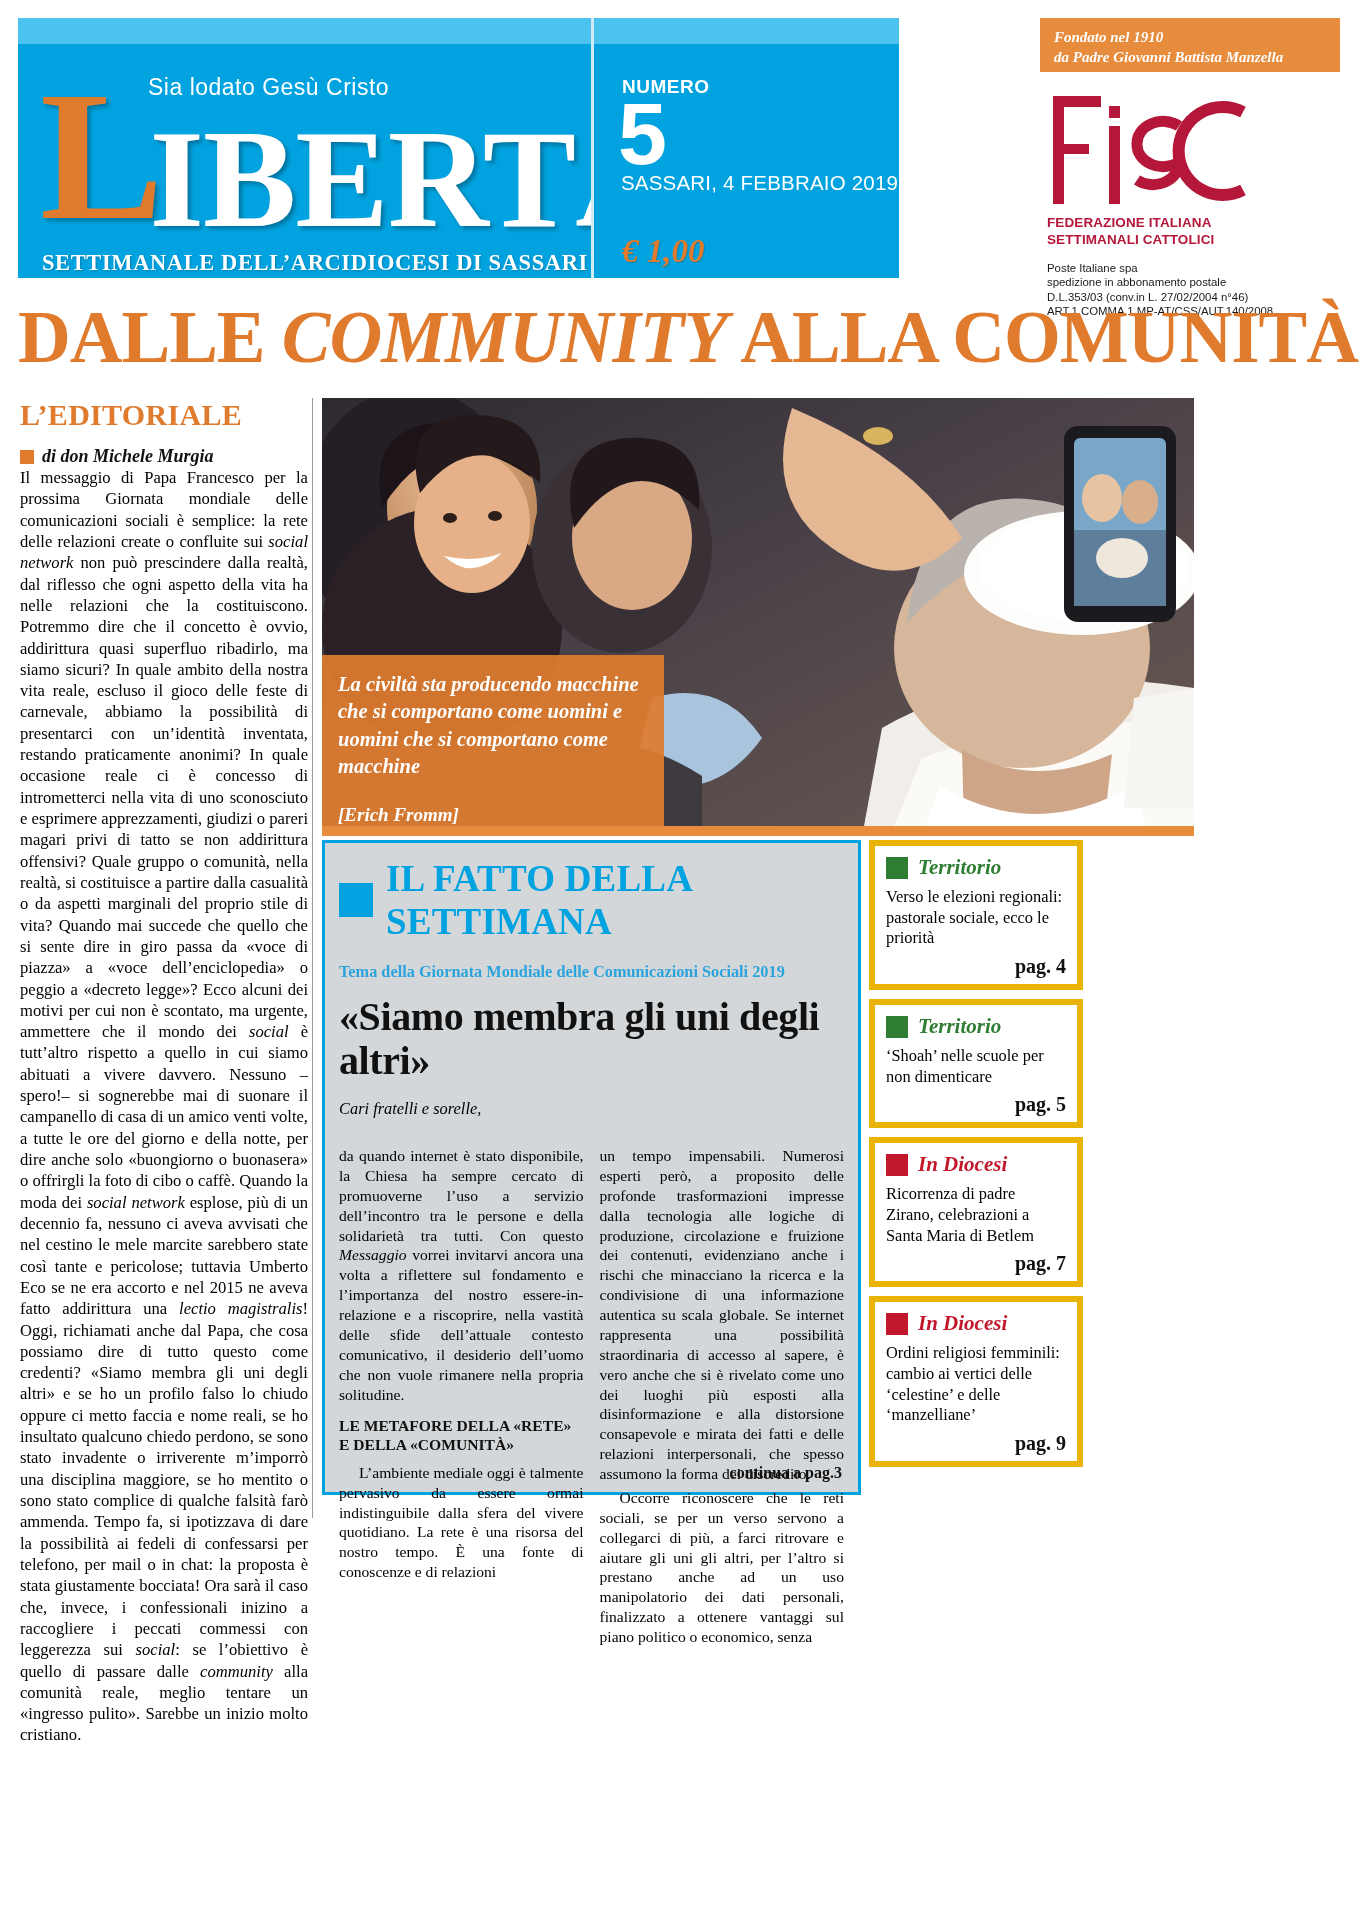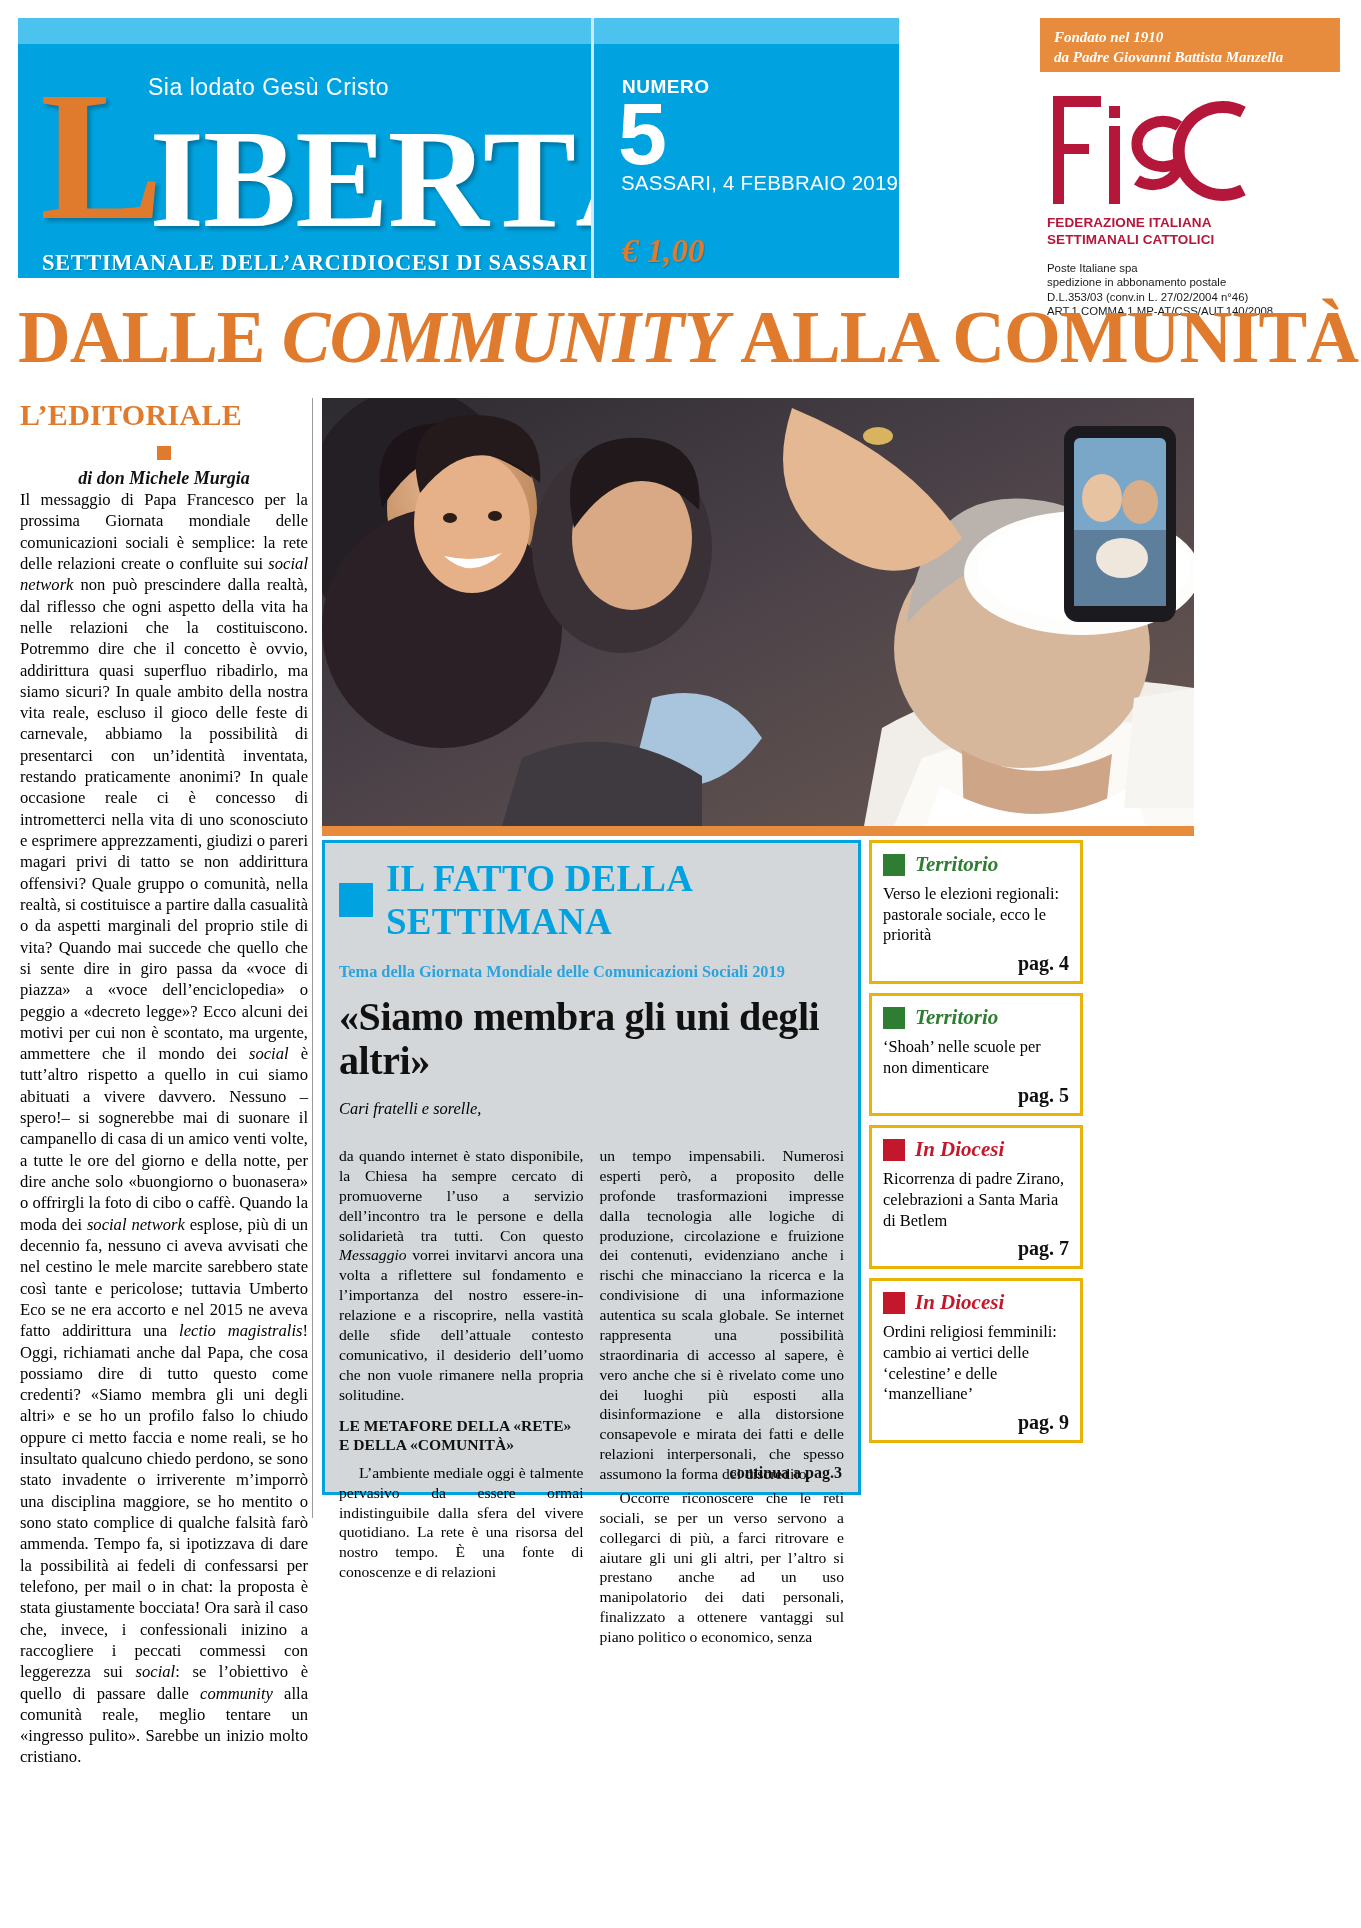--- a/index.html
+++ b/index.html
@@ -139,21 +139,20 @@
     width: 288px;
   }
   .edit-title {
     font-family: "Liberation Serif", serif;
     font-weight: 700; font-size: 30px; color: #e07b2e;
     letter-spacing: .3px;
   }
   .byline {
     display: flex; align-items: center; gap: 8px;
     margin-top: 14px;
-    flex-direction: column;
   }
   .byline .sq { width: 14px; height: 14px; background: #e07b2e; flex: 0 0 auto; }
   .byline .nm {
     font-family: "Liberation Serif", serif;
     font-weight: 700; font-style: italic; font-size: 18px; color: #111;
   }
   .edit-body {
     font-family: "Liberation Serif", serif;
     font-size: 16.6px; line-height: 1.285;
     text-align: justify; color: #000;
@@ -249,21 +248,21 @@
     font-family: "Liberation Serif", serif;
     font-weight: 700; font-size: 16px; color: #111;
   }
 
   
   .side {
     position: absolute; left: 869px; top: 840px;
     width: 214px;
   }
   .sbox {
-    border: 3px solid #eab308;
+    border: 6px solid #eab308;
     background: #fff;
     padding: 9px 11px 6px 11px;
     position: relative;
     margin-bottom: 9px;
   }
   .sbox-head { display: flex; align-items: center; gap: 10px; }
   .sbox-sq { width: 22px; height: 22px; flex: 0 0 auto; }
   .sbox-sq.green { background: #2f7d32; }
   .sbox-sq.red { background: #c3182b; }
   .sbox-cat {
@@ -404,20 +403,24 @@
       <path d="M470 10 q120 50 170 130 q-60 60 -130 10 q-70 -48 -40 -140z" fill="#e3b893"></path>
       <ellipse cx="556" cy="38" rx="15" ry="9" fill="#d8b45e"></ellipse>
 
       <path d="M330 300 q70 -20 110 40 q-50 70 -130 40z" fill="#a8c5dd"></path>
       <path d="M200 360 q90 -40 180 18 l0 50 l-200 0z" fill="#3e3a40"></path>
 
       <path d="M812 300 l60 -10 l0 120 l-70 0z" fill="#f7f5f1"></path>
     </svg>
   </div>
 
+  <div class="cap-box">
+    <div class="cap-q">La civiltà sta producendo macchine che si comportano come uomini e uomini che si comportano come macchine</div>
+    <div class="cap-a">[Erich Fromm]</div>
+  </div>
   <div class="photo-band"></div>
 
   <div class="fatto">
     <div class="fatto-head">
       <span class="fatto-sq"></span>
       <span class="fatto-ttl">IL FATTO DELLA SETTIMANA</span>
     </div>
     <div class="fatto-sub">Tema della Giornata Mondiale delle Comunicazioni Sociali 2019</div>
     <div class="fatto-hl">«Siamo membra gli uni degli altri»</div>
     <div class="salut">Cari fratelli e sorelle,</div>

